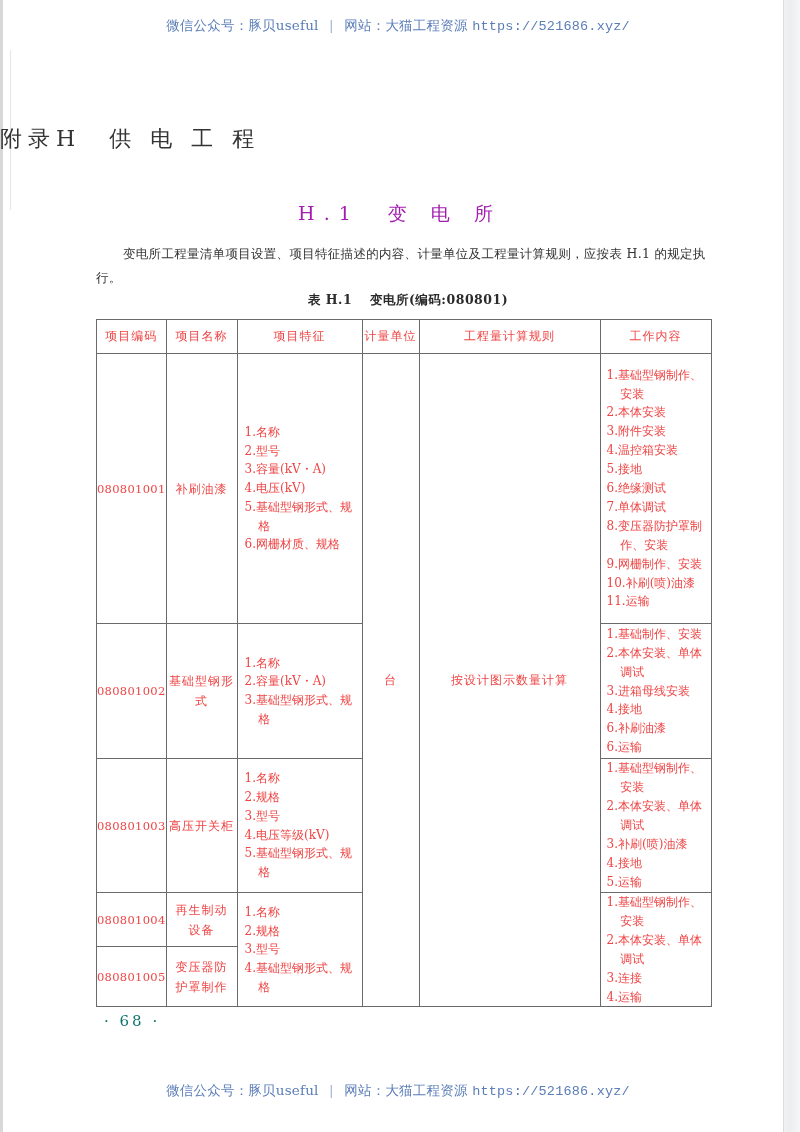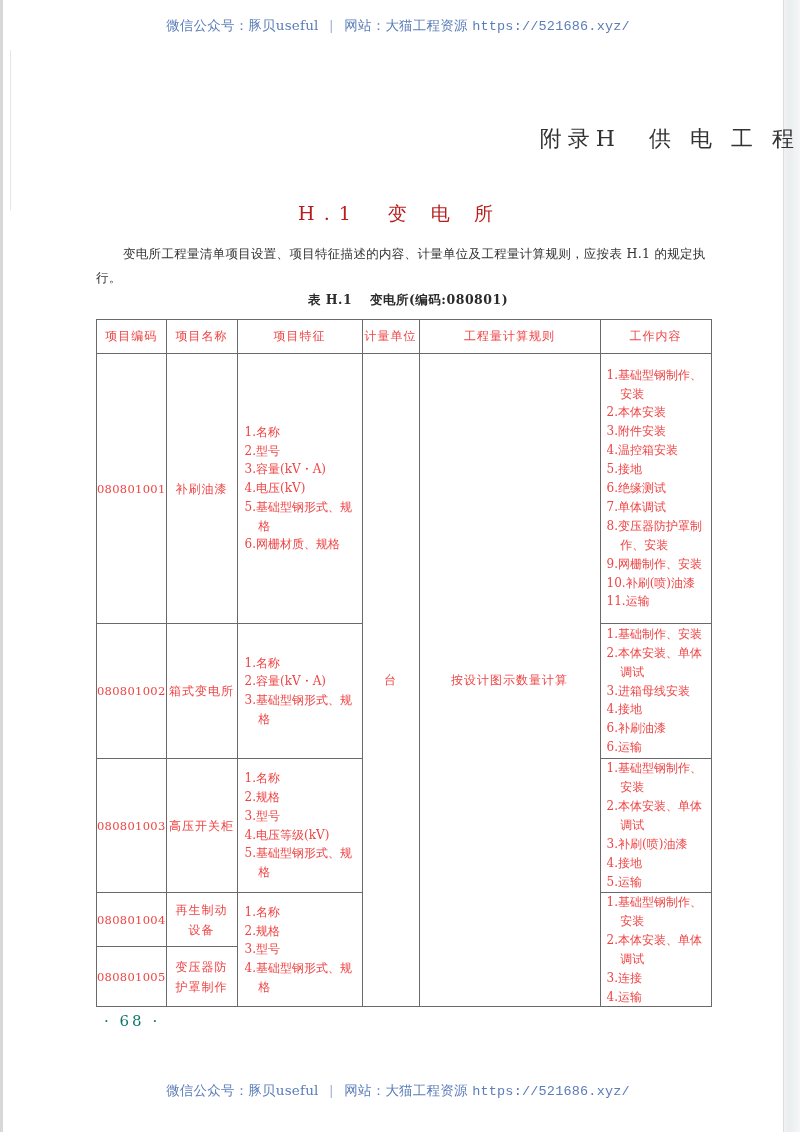--- a/index.html
+++ b/index.html
@@ -16,26 +16,26 @@
   .right-edge-line { position: absolute; left: 783px; top: 0; width: 1px; height: 1132px; background: #dcdcdc; }
   .watermark {
     position: absolute; left: 8px; width: 780px; text-align: center;
     font-family: "DejaVu Serif", serif; font-size: 13.5px; color: #5b7db8;
     letter-spacing: 0.2px;
   }
   .watermark .mono { font-family: "Liberation Mono", "DejaVu Sans Mono", monospace; }
   .wm-top { top: 17px; }
   .wm-bottom { top: 1082px; }
   .page-title {
-    position: absolute; left: 0; top: 124px; width: 800px; text-align: right;
+    position: absolute; left: 0; top: 124px; width: 800px; text-align: left;
     font-size: 22px; letter-spacing: 6px; color: #333;
   }
   .section-title {
     position: absolute; left: 0; top: 201px; width: 800px; text-align: center;
-    font-size: 19px; letter-spacing: 9px; color: #b91c1c;
+    font-size: 19px; letter-spacing: 9px; color: #a21caf;
   }
   .intro {
     position: absolute; left: 96px; top: 242px; width: 620px;
     font-size: 12.5px; line-height: 24px; color: #333; text-indent: 27px;
     letter-spacing: 0.3px;
   }
   .table-caption {
     position: absolute; left: 8px; top: 292px; width: 800px; text-align: center;
     font-size: 12.5px; font-weight: bold; color: #2a2a2a; letter-spacing: 0.5px;
   }
@@ -127,21 +127,21 @@
         <li>8.变压器防护罩制作、安装</li>
         <li>9.网栅制作、安装</li>
         <li>10.补刷(喷)油漆</li>
         <li>11.运输</li>
       </ul>
     </td>
   </tr>
 
   <tr style="height:135px;">
     <td class="code">080801002</td>
-    <td class="name">箱式变电所</td>
+    <td class="name">基础型钢形式</td>
     <td class="feat">
       <ul class="list">
         <li>1.名称</li>
         <li>2.容量(kV・A)</li>
         <li>3.基础型钢形式、规格</li>
       </ul>
     </td>
     <td class="work">
       <ul class="list">
         <li>1.基础制作、安装</li>

